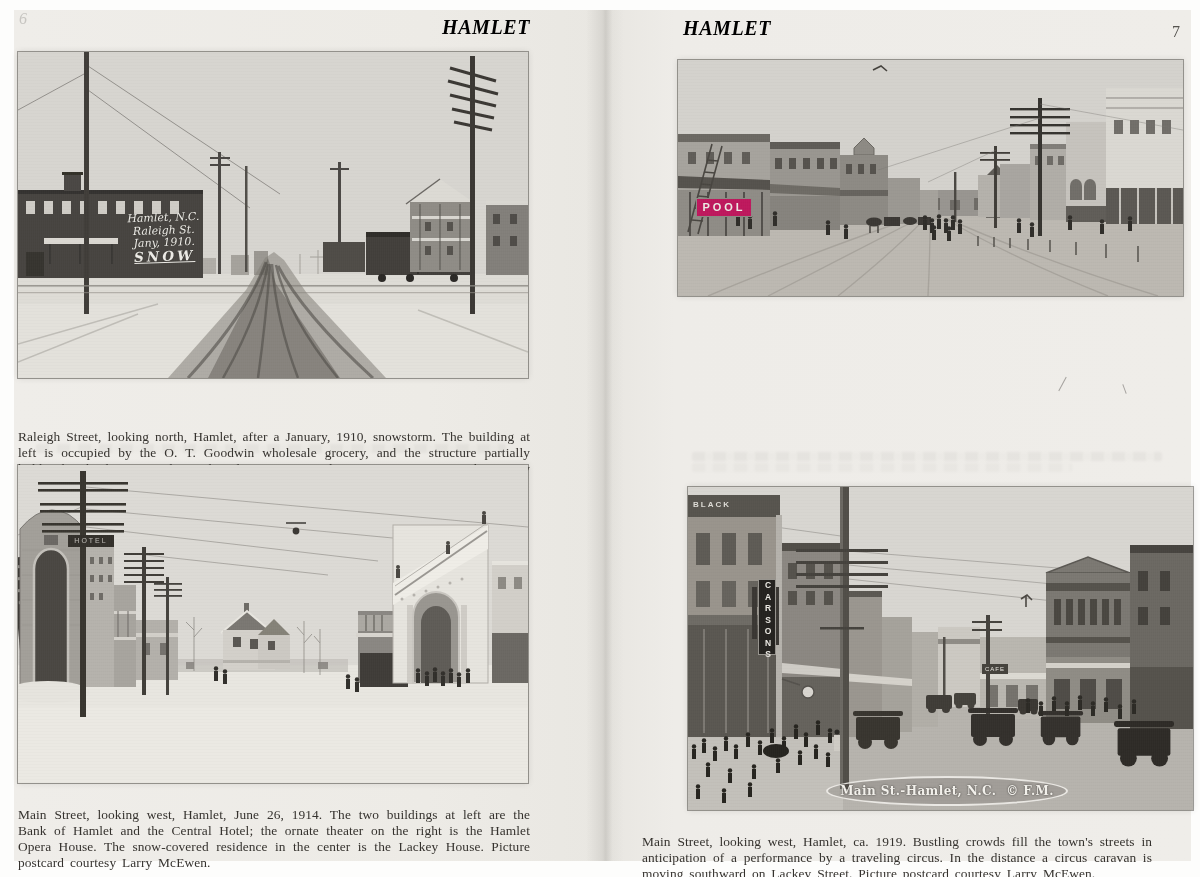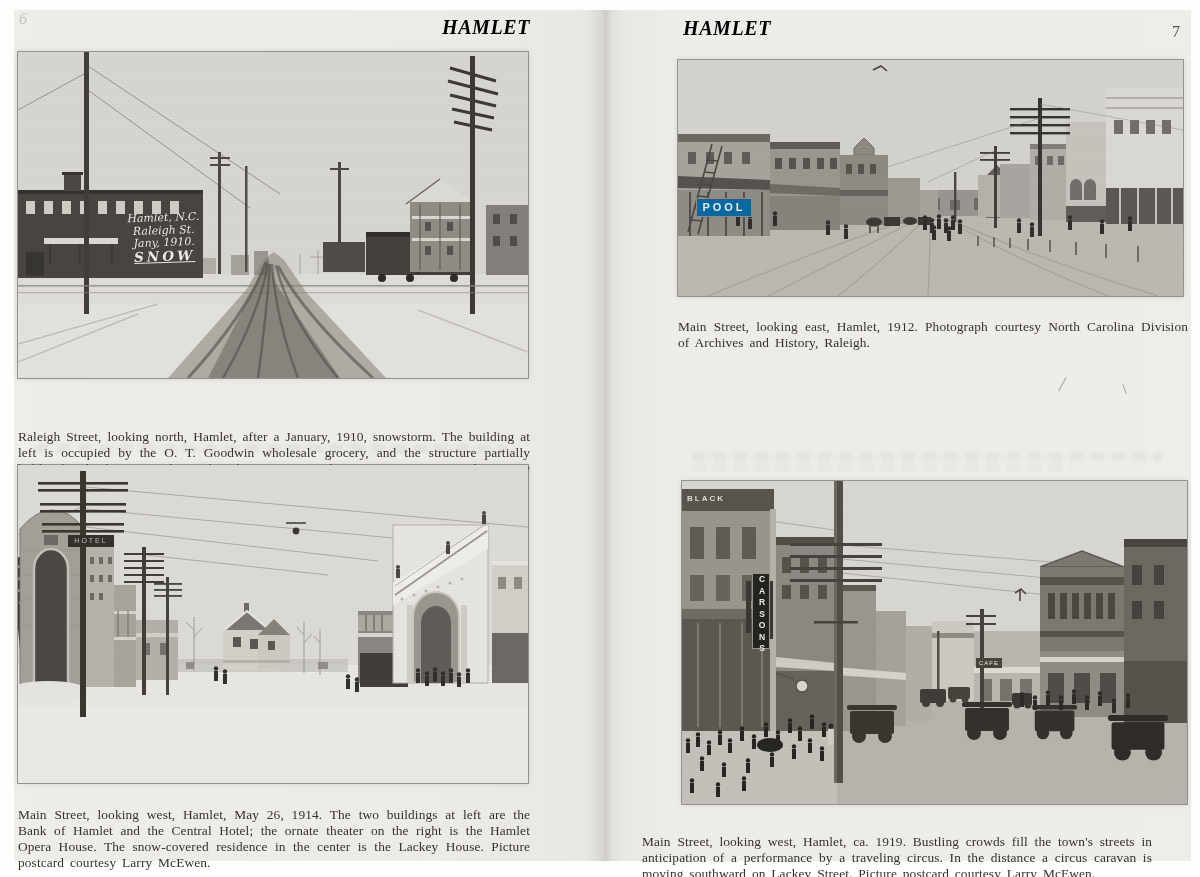--- a/index.html
+++ b/index.html
@@ -21,21 +21,21 @@
          background-image:repeating-linear-gradient(0deg,rgba(0,0,0,.025) 0 1px,transparent 1px 3px),
                           repeating-linear-gradient(90deg,rgba(255,255,255,.03) 0 1px,transparent 1px 2px);}
   .overlay{position:absolute;}
   
   #sign-snow{left:100px;top:160px;width:92px;text-align:center;transform:rotate(-2deg);
              color:rgba(247,245,240,.95);font-style:italic;font-family:"DejaVu Serif",serif;
              font-size:11px;line-height:12.5px;text-shadow:0 0 1px rgba(40,38,34,.5);}
   #sign-snow .big{display:block;font-size:13.5px;letter-spacing:3px;text-decoration:underline;font-weight:700;}
   #sign-hotel{left:50px;top:70px;width:46px;height:12px;background:#33302b;color:rgba(233,231,225,.75);
               font-size:7px;letter-spacing:2px;text-align:center;line-height:12px;font-family:"Liberation Sans",sans-serif;}
-  #sign-pool{left:18px;top:138px;width:54px;height:17px;background:#0369a1;border:1px solid #8d8a84;
+  #sign-pool{left:18px;top:138px;width:54px;height:17px;background:#be185d;border:1px solid #8d8a84;
              color:#ece9e3;font-family:"Liberation Sans",sans-serif;font-weight:700;font-size:11px;
              letter-spacing:3px;text-align:center;line-height:16px;}
   #sign-black{left:2px;top:11px;width:44px;height:13px;color:#dedcd6;font-family:"Liberation Sans",sans-serif;
               font-weight:700;font-size:8px;letter-spacing:2px;text-align:center;line-height:13px;}
   #sign-carsons{left:70px;top:92px;width:16px;height:74px;background:#24221f;border:1px solid #97948e;
                 color:#eceae4;writing-mode:vertical-rl;text-orientation:upright;font-family:"Liberation Sans",sans-serif;
                 font-weight:700;font-size:8.5px;letter-spacing:1.5px;text-align:center;line-height:14px;}
   #sign-cafe{left:294px;top:177px;width:26px;height:10px;background:#45423c;color:#e8e6e0;
              font-family:"Liberation Sans",sans-serif;font-size:6px;letter-spacing:1px;text-align:center;line-height:10px;}
   #postcard-oval{left:138px;top:289px;width:238px;height:26px;border:2px solid rgba(243,241,236,.9);
@@ -370,21 +370,21 @@
           <use href="#person" x="330" y="214"></use>
           <use href="#person" x="339" y="217"></use>
         <use href="#person" x="198" y="206"></use>
           <use href="#person" x="207" y="209"></use>
       </g>
     </svg>
     <div class="overlay" id="sign-hotel">HOTEL</div>
     <div class="grain"></div>
   </figure>
 
-  <p class="caption" style="left:18px;top:794px;width:512px;">Main Street, looking west, Hamlet, May 26, 1914. The two buildings at left are the Bank of Hamlet and the Central Hotel; the ornate theater on the right is the Hamlet Opera House. The snow-covered residence in the center is the Lackey House. Picture postcard courtesy Larry McEwen.</p>
+  <p class="caption" style="left:18px;top:794px;width:512px;">Main Street, looking west, Hamlet, June 26, 1914. The two buildings at left are the Bank of Hamlet and the Central Hotel; the ornate theater on the right is the Hamlet Opera House. The snow-covered residence in the center is the Lackey House. Picture postcard courtesy Larry McEwen.</p>
 
   <div class="page" id="page-right"></div>
   <div id="gutter"></div>
 
   <div class="running-head" style="left:683px;top:17px;">HAMLET</div>
   <div class="pagenum" style="left:1172px;top:23px;">7</div>
 
   <figure class="photo" style="left:678px;top:60px;width:505px;height:236px;margin:0;">
     <svg width="505" height="236" viewBox="0 0 505 236">
       <rect x="0" y="0" width="505" height="160" fill="#d4d2cd"></rect>
@@ -549,28 +549,27 @@
           <use href="#person" x="392" y="160"></use>
         <use href="#person" x="424" y="164"></use>
           <use href="#person" x="452" y="161"></use>
       </g>
       <path d="M195,10 l8,-4 l6,5" stroke="#44413c" stroke-width="1.6" fill="none"></path>
     </svg>
     <div class="overlay" id="sign-pool">POOL</div>
     <div class="grain"></div>
   </figure>
 
-  <p class="caption" style="left:678px;top:306px;width:510px;">Main Street, looking east, Hamlet, 1912. Photograph courtesy North Carolina Division of Archives and History, Raleigh.</p>
 
   <div class="ghost" style="left:692px;top:452px;width:470px;"></div>
   <div class="ghost" style="left:692px;top:463px;width:380px;opacity:.35;"></div>
   <div class="scratch" style="left:1062px;top:376px;width:1px;height:16px;transform:rotate(28deg);"></div>
   <div class="scratch" style="left:1124px;top:384px;width:1px;height:10px;transform:rotate(-20deg);"></div>
 
-  <figure class="photo" style="left:678px;top:477px;width:505px;height:323px;margin:4px;">
+  <figure class="photo" style="left:678px;top:477px;width:505px;height:323px;margin:10px;">
     <svg width="505" height="323" viewBox="0 0 505 323">
       <rect x="0" y="0" width="505" height="180" fill="#d8d6d1"></rect>
       <rect x="0" y="170" width="505" height="153" fill="#b6b3ad"></rect>
       <polygon points="0,238 155,220 155,323 0,323" fill="#c3c0ba"></polygon>
 
       <g stroke="#6e6b66" stroke-width=".9" opacity=".45" fill="none">
         <path d="M160,64 L505,92"></path>
           <path d="M160,78 L505,110"></path>
           <path d="M160,92 L440,122"></path>
           <path d="M160,50 L0,28"></path>
@@ -742,18 +741,22 @@
           <use href="#person" x="392" y="213"></use>
           <use href="#person" x="405" y="219"></use>
         <use href="#person" x="418" y="215"></use>
           <use href="#person" x="432" y="222"></use>
           <use href="#person" x="446" y="217"></use>
       </g>
     </svg>
     <div class="overlay" id="sign-black">BLACK</div>
     <div class="overlay" id="sign-carsons">CARSONS</div>
     <div class="overlay" id="sign-cafe">CAFE</div>
+    <div class="overlay" id="postcard-oval">
+      <span>Main St.-Hamlet, N.C.</span>
+      <span>© F.M.</span>
+    </div>
     <div class="grain"></div>
   </figure>
 
   <p class="caption" style="left:642px;top:810px;width:510px;margin-top:24px;">Main Street, looking west, Hamlet, ca. 1919. Bustling crowds fill the town's streets in anticipation of a performance by a traveling circus. In the distance a circus caravan is moving southward on Lackey Street. Picture postcard courtesy Larry McEwen.</p>
 
 </div>
 
 </body></html>

